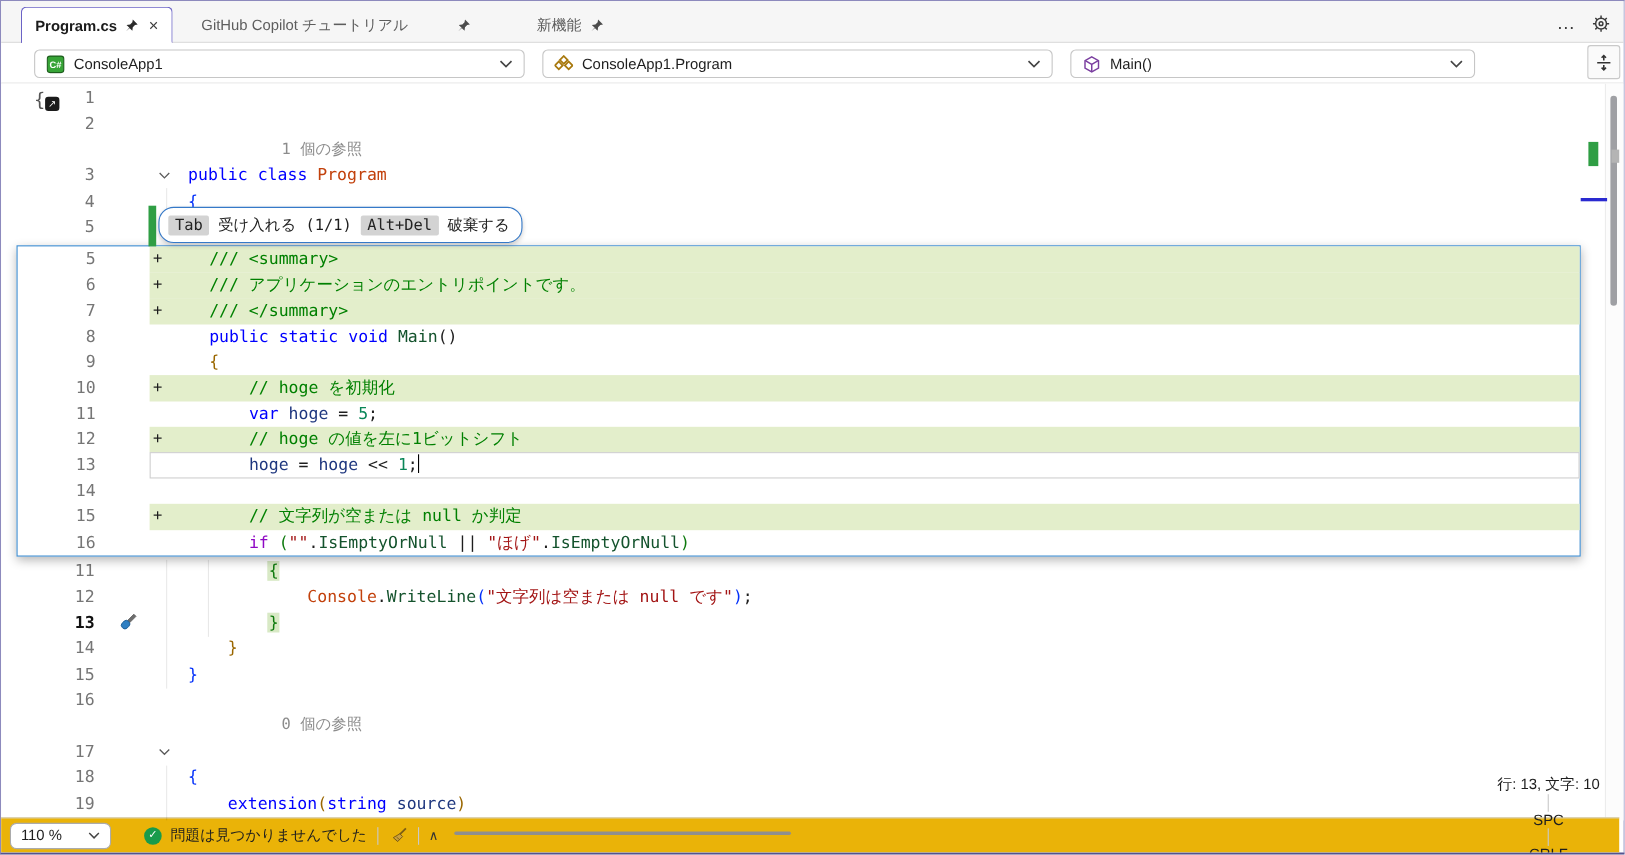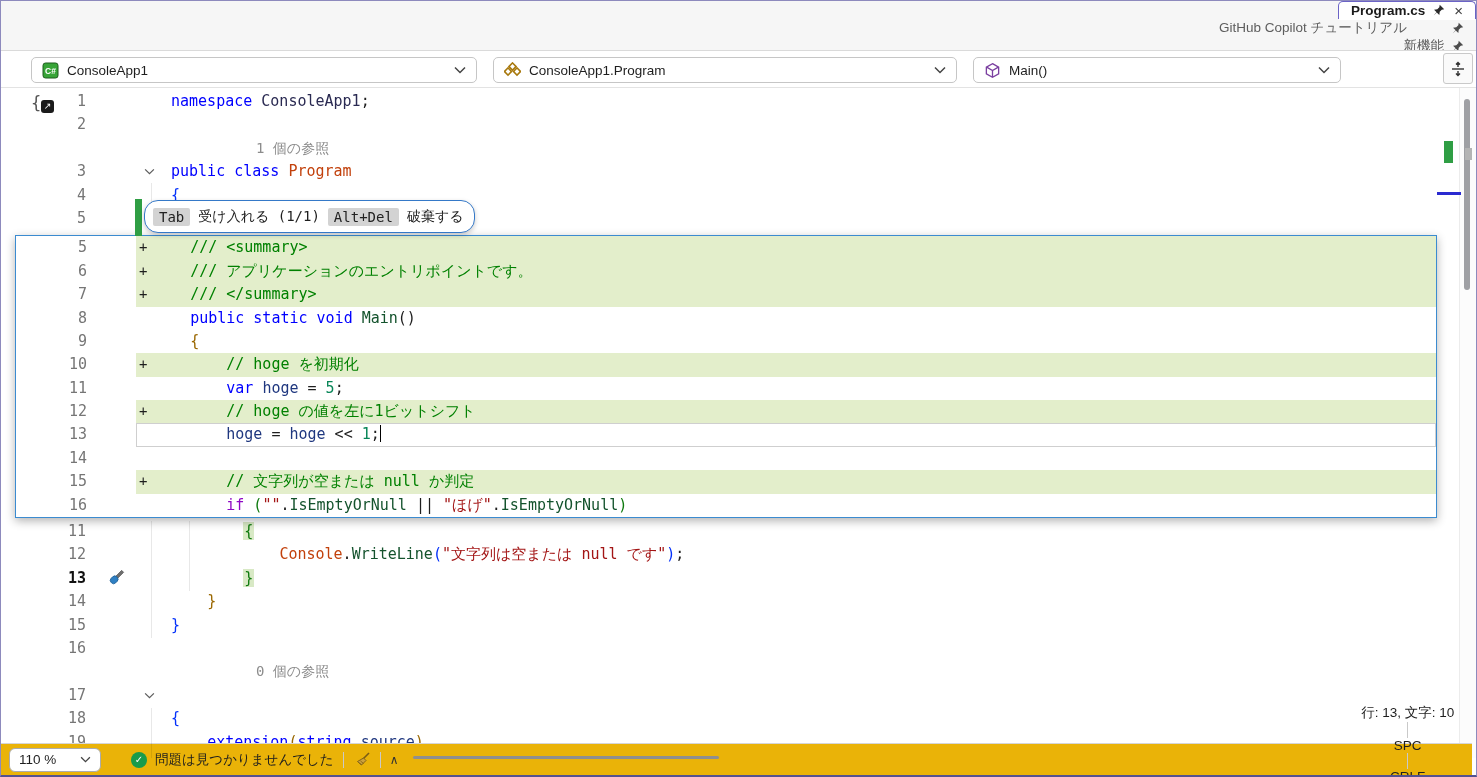--- a/index.html
+++ b/index.html
@@ -2,21 +2,21 @@
 <html><head>
 <meta charset="utf-8">
 <style>
   * { margin:0; padding:0; box-sizing:border-box; }
   html,body { width:1477px; height:777px; }
   body { font-family:"Liberation Sans", sans-serif; background:#fff; }
   .window { position:relative; width:1477px; height:777px; background:#fff;
             border:1px solid #8d8abd; border-bottom:2px solid #55528f; overflow:hidden; }
 
   
-  .tabbar { position:relative; height:50px; background:#f6f6f6; display:flex; align-items:flex-end;flex-direction:column; }
+  .tabbar { position:relative; height:38px; background:#f6f6f6; display:flex; align-items:flex-end; }
   .tabbar::after { content:""; position:absolute; left:0; right:0; bottom:0; height:1px; background:#dadada; }
   .tab { display:flex; align-items:center; gap:7px; height:32px; padding:0 12px; font-size:13.5px; color:#5d5d5d; position:relative; }
   .tab.active { background:#fff; border:1px solid #6b63c6; border-bottom:none; border-radius:5px 5px 0 0;
                 color:#1b1b1b; font-weight:bold; z-index:2; height:33px; margin-left:18px; }
   .tab.active::after { content:""; position:absolute; left:0; right:0; bottom:-1px; height:2px; background:#fff; }
   .pin-svg { width:13px; height:13px; }
   .xbtn { font-size:15px; color:#3c3c3c; font-weight:normal; margin-left:2px; cursor:default; }
   .tab2 { margin-left:14px;gap:44px; } .tab3 { margin-left:36px; }
   .tab-right { margin-left:auto; display:flex; align-items:center; gap:14px; padding:0 12px 8px 0; }
   .more-dots { font-size:17px; color:#3a3a3a; letter-spacing:1px; }
@@ -177,21 +177,21 @@
             <path d="M8 6 V1.5 M6 3.5 L8 1.5 L10 3.5"></path>
             <path d="M8 10 V14.5 M6 12.5 L8 14.5 L10 12.5"></path>
         </g>
       </svg>
     </div>
   </div>
 
   <div class="editor">
 
     <div id="top-lines">
-        <div class="line"><span class="gutter">1</span><span class="mz"></span><span class="codetext"><span class="tk-kw">namespace</span><span class="tk-pl"> </span><span class="tk-ns">ConsoleApp1</span><span class="tk-pl">;</span></span></div>
+        <div class="line"><span class="gutter">1</span><span class="mz"></span></div>
         <div class="line"><span class="gutter">2</span><span class="mz"></span><span class="codetext"></span></div>
         <div class="line"><span class="gutter"></span><span class="mz"></span><span class="lens">1 個の参照</span></div>
         <div class="line"><span class="gutter">3</span><span class="mz"><svg class="fold-ch" width="11" height="7" viewBox="0 0 12 8">
               <path d="M1 1.5 L6 6.5 L11 1.5" stroke="#5c5c5c" stroke-width="1.4" fill="none"></path>
             </svg></span><span class="codetext"><span class="tk-kw">public</span><span class="tk-pl"> </span><span class="tk-kw">class</span><span class="tk-pl"> </span><span class="tk-type">Program</span></span></div>
         <div class="line"><span class="gutter">4</span><span class="mz"></span><span class="codetext"><span class="tk-b1">{</span></span></div>
         <div class="line"><span class="gutter">5</span><span class="mz"></span><span class="codetext"></span></div>
       </div>
 
     <div class="suggestion-box">

